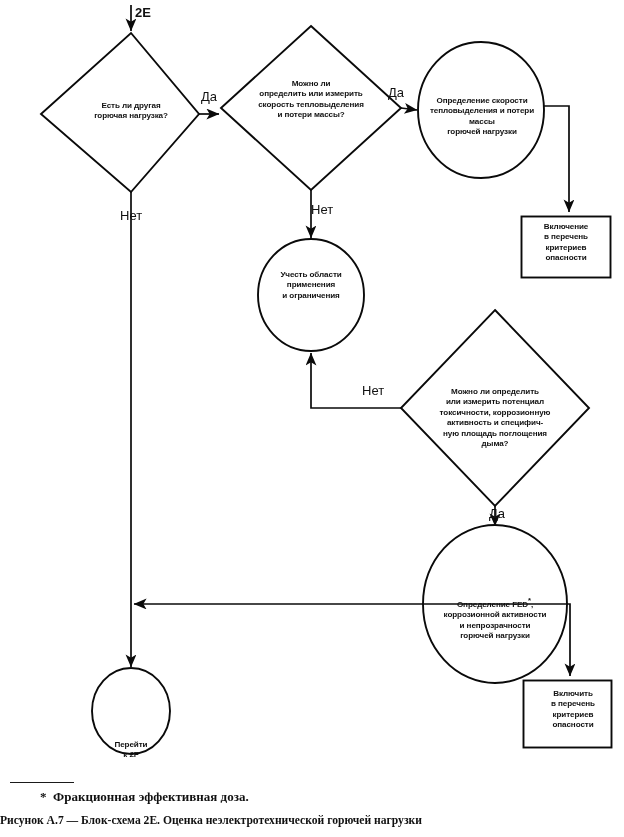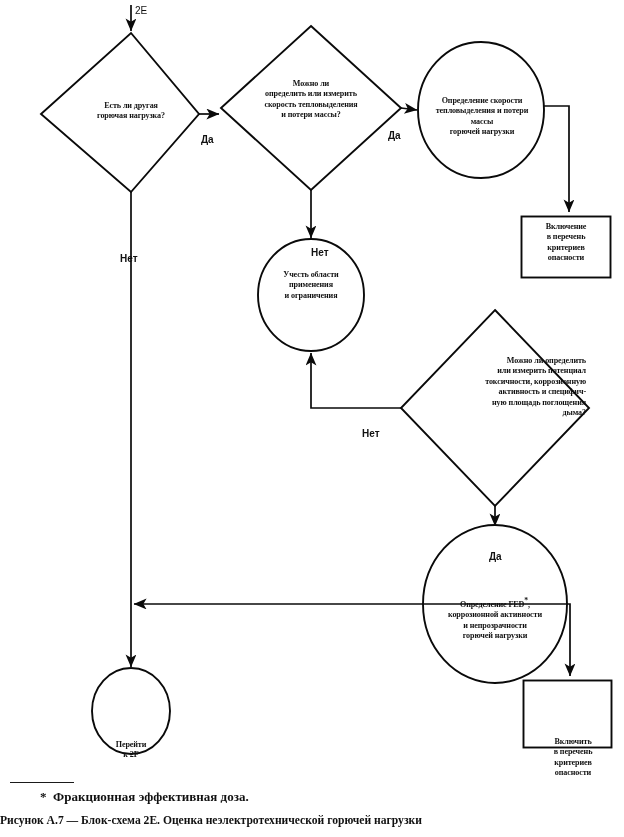--- a/index.html
+++ b/index.html
@@ -33,44 +33,43 @@
     stroke-linejoin: miter;
   }
   .conn {
     fill: none;
     stroke: #0a0a0a;
     stroke-width: 1.7;
   }
   .node-text {
     position: absolute;
     text-align: center;
-    font-family: Liberation Serif, serif;
+    font-family: Liberation Sans, sans-serif;
     font-size: 8.1px;
     line-height: 10.4px;
     font-weight: 700;
     color: #111111;
     letter-spacing: -0.1px;
     white-space: pre-line;
     pointer-events: none;
   }
   .edge-label {
     position: absolute;
     font-family: "Liberation Sans", sans-serif;
-    font-size: 10px;
-    font-weight: 700;
+    font-size: 13px;
+    font-weight: 400;
     color: #111111;
     line-height: 10px;
     white-space: nowrap;
-    margin-top: 43px;
   }
   .start-label {
     position: absolute;
     font-family: "Liberation Sans", sans-serif;
-    font-size: 10px;
-    font-weight: 400;
+    font-size: 13px;
+    font-weight: 700;
     color: #111111;
   }
   .footnote-rule {
     position: absolute;
     left: 10px;
     top: 782px;
     width: 64px;
     height: 0;
     border-top: 1.4px solid #1a1a1a;
   }
@@ -174,33 +173,33 @@
 
   <div class="node-text" style="left:512px; top:222px; width:108px;">Включение
 в перечень
 критериев
 опасности</div>
 
   <div class="node-text" style="left:258px; top:270px; width:106px;">Учесть области
 применения
 и ограничения</div>
 
-  <div class="node-text" style="left:404px; top:356px; width:182px;text-align:right;">Можно ли определить
+  <div class="node-text" style="left:404px; top:387px; width:182px;">Можно ли определить
 или измерить потенциал
 токсичности, коррозионную
 активность и специфич-
 ную площадь поглощения
 дыма?</div>
 
   <div class="node-text" style="left:424px; top:573px; width:142px;margin-top:27px;"><span>Определение FED</span><sup class="star">*</sup><span>,</span>
 <span>коррозионной активности
 и непрозрачности
 горючей нагрузки</span></div>
 
-  <div class="node-text" style="left:526px; top:689px; width:94px;margin-top:48px;">Включить
+  <div class="node-text" style="left:526px; top:689px; width:94px;">Включить
 в перечень
 критериев
 опасности</div>
 
   <div class="node-text" style="left:96px; top:700px; width:70px;margin-top:40px;">Перейти
 к 2F</div>
 
   <div class="edge-label" style="left:201px; top:92px;">Да</div>
 
   <div class="edge-label" style="left:388px; top:88px;">Да</div>

